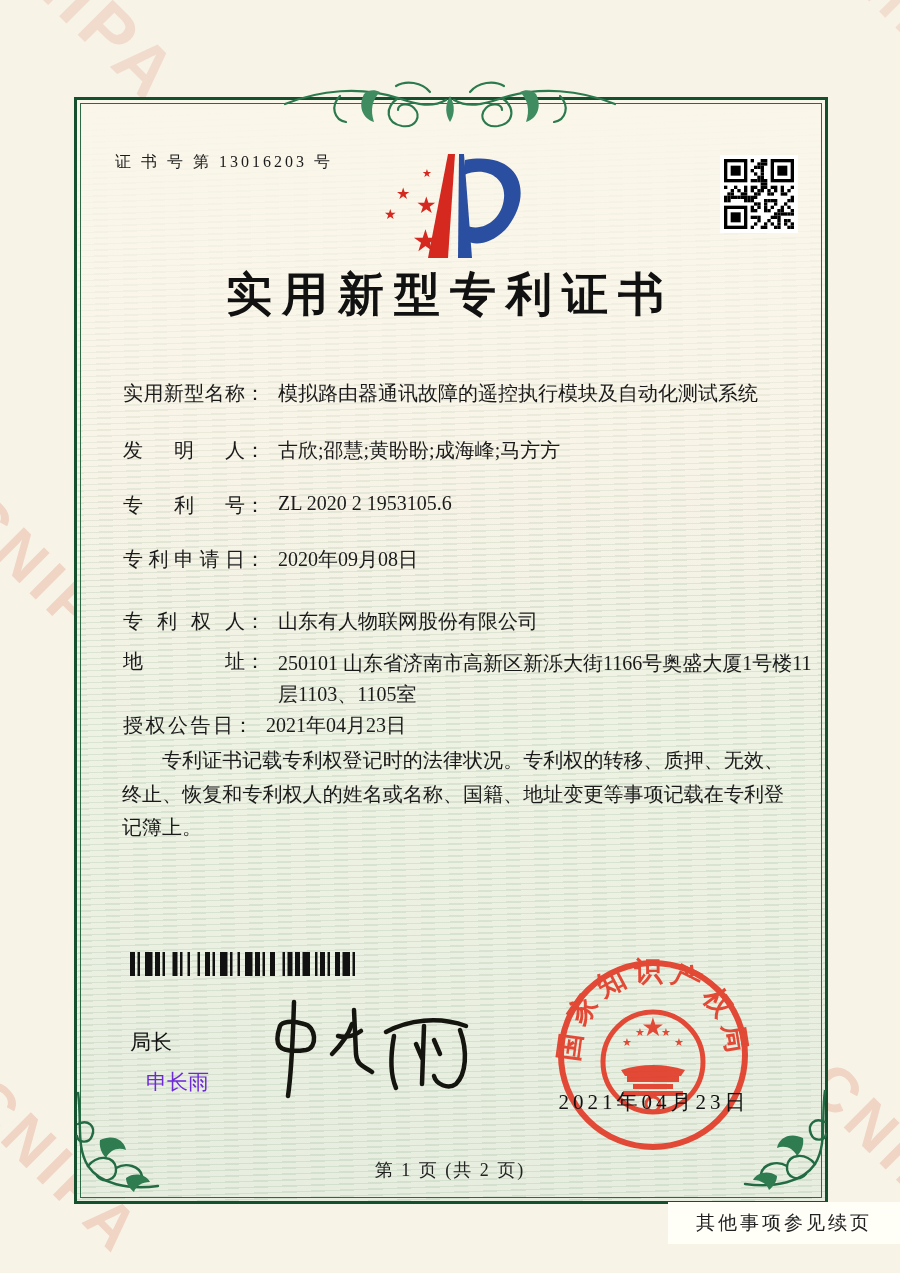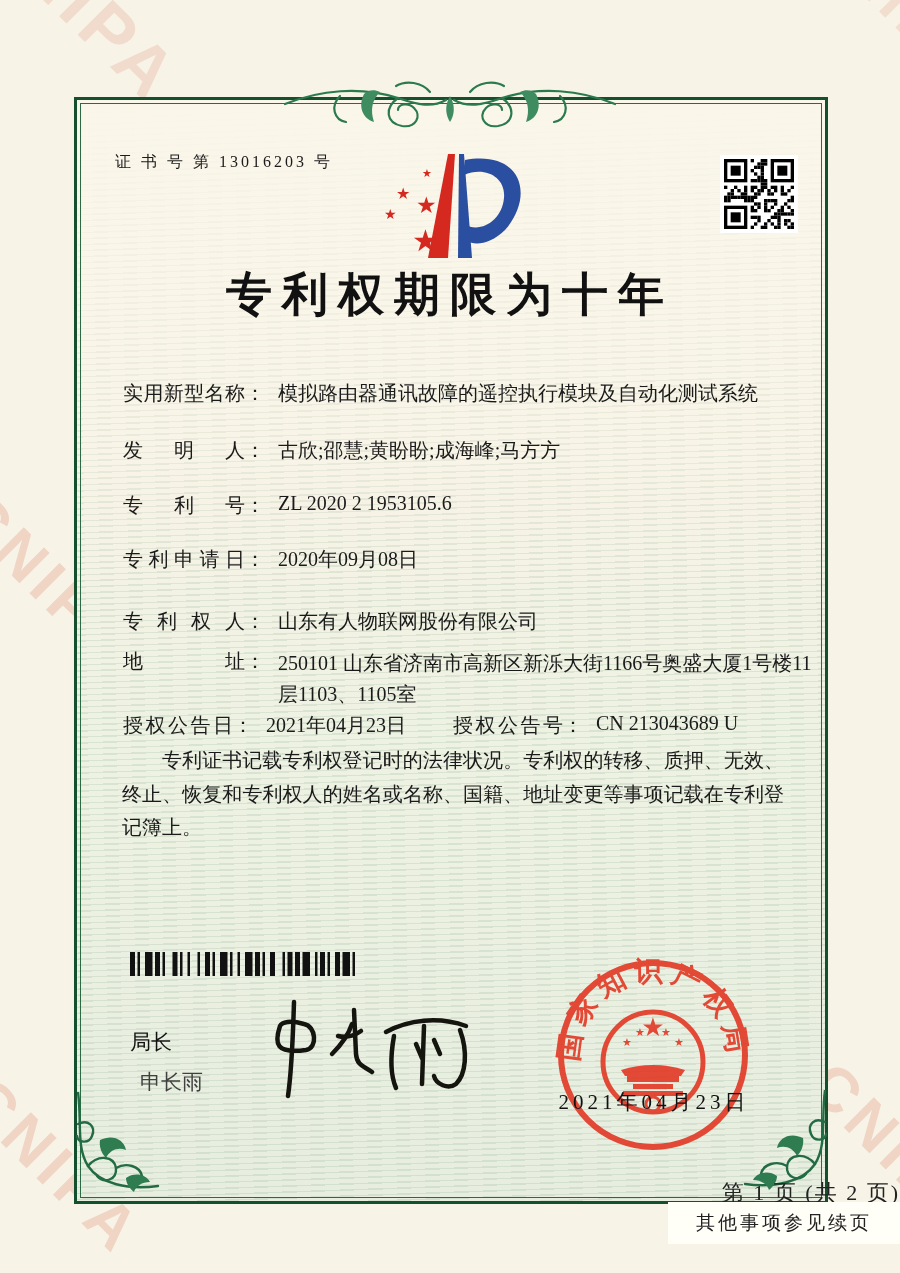--- a/index.html
+++ b/index.html
@@ -30,27 +30,27 @@
   .fvalue.addr{width:535px;line-height:31px;}
   .grant2{position:absolute;left:330px;top:0;white-space:nowrap;}
   .grant2 .flabel{width:110px;}
   
   .paras{position:absolute;left:122px;top:744px;width:662px;font-size:20px;line-height:33.5px;color:#1a1a1a;text-align:justify;}
   .paras p{margin:0;text-indent:2em;}
   
   .barcode{position:absolute;left:130px;top:952px;width:230px;height:24px;}
   
   .signer-title{position:absolute;left:130px;top:1028px;font-size:21px;color:#111;}
-  .signer-name{position:absolute;left:140px;top:1068px;font-size:21px;color:#404040;}
+  .signer-name{position:absolute;left:146px;top:1068px;font-size:21px;color:#6d28d9;}
   .sig{position:absolute;left:266px;top:996px;width:215px;height:110px;}
   
   .seal{position:absolute;left:548px;top:950px;width:210px;height:210px;}
   .seal-date{position:absolute;left:520px;top:1088px;width:268px;text-align:center;font-size:21px;letter-spacing:4px;color:#111;}
   
-  .page-info{position:absolute;left:0;top:1158px;width:100%;text-align:right;font-size:22px;letter-spacing:2px;color:#222;margin-top:20px;}
+  .page-info{position:absolute;left:0;top:1158px;width:100%;text-align:center;font-size:18px;letter-spacing:2px;color:#222;}
   .footer-note{position:absolute;left:0;top:1202px;width:100%;text-align:right;}
   .footer-note span{display:inline-block;background:#fffef7;padding:8px 28px;font-size:19px;letter-spacing:3px;color:#222;}
   
   .orn-top{position:absolute;left:280px;top:78px;width:340px;height:62px;}
   .orn-corner{position:absolute;width:105px;height:110px;}
   .orn-bl{left:66px;top:1092px;}
   .orn-br{left:732px;top:1090px;transform:scaleX(-1);}
 </style>
 </head>
 <body>
@@ -265,21 +265,21 @@
       <polygon points="87,6 92,6 100,110 86,110" fill="#2b4fa0"></polygon>
       <path d="M93,12 C150,2 163,48 133,82 C119,96 103,98 95,93 L93,77 C110,85 130,72 132,50 C134,29 113,18 92,27 Z" fill="#2b4fa0"></path>
     </svg>
     <span class="lstar" style="left:40px;top:78px;font-size:30px;">★</span>
     <span class="lstar" style="left:44px;top:46px;font-size:23px;">★</span>
     <span class="lstar" style="left:24px;top:38px;font-size:16px;">★</span>
     <span class="lstar" style="left:12px;top:60px;font-size:14px;">★</span>
     <span class="lstar" style="left:50px;top:20px;font-size:11px;">★</span>
   </div>
 
-  <div class="title">专利权期限为十年</div>
+  <div class="title">实用新型专利证书</div>
 
   <div class="fields">
     <div class="frow" style="top:0;">
       <span class="flabel">实用新型名称</span><span class="fcolon">：</span>
       <span class="fvalue">模拟路由器通讯故障的遥控执行模块及自动化测试系统</span>
     </div>
     <div class="frow" style="top:57px;">
       <span class="flabel">发明人</span><span class="fcolon">：</span>
       <span class="fvalue">古欣;邵慧;黄盼盼;成海峰;马方方</span>
     </div>
@@ -295,24 +295,20 @@
       <span class="flabel">专利权人</span><span class="fcolon">：</span>
       <span class="fvalue">山东有人物联网股份有限公司</span>
     </div>
     <div class="frow" style="top:268px;">
       <span class="flabel">地址</span><span class="fcolon">：</span>
       <span class="fvalue addr">250101 山东省济南市高新区新泺大街1166号奥盛大厦1号楼11层1103、1105室</span>
     </div>
     <div class="frow" style="top:332px;">
       <span class="flabel" style="width:110px;">授权公告日</span><span class="fcolon">：</span>
       <span class="fvalue">2021年04月23日</span>
-      <span class="grant2">
-        <span class="flabel">授权公告号</span><span class="fcolon">：</span>
-        <span class="fvalue">CN 213043689 U</span>
-      </span>
     </div>
   </div>
 
   <div class="paras">
     <p>专利证书记载专利权登记时的法律状况。专利权的转移、质押、无效、终止、恢复和专利权人的姓名或名称、国籍、地址变更等事项记载在专利登记簿上。</p>
   </div>
 
   <div class="barcode">
     <svg id="barsvg" width="230" height="24" viewBox="0 0 230 24">
         <rect x="0" y="0" width="5" height="24" fill="#111"></rect>

